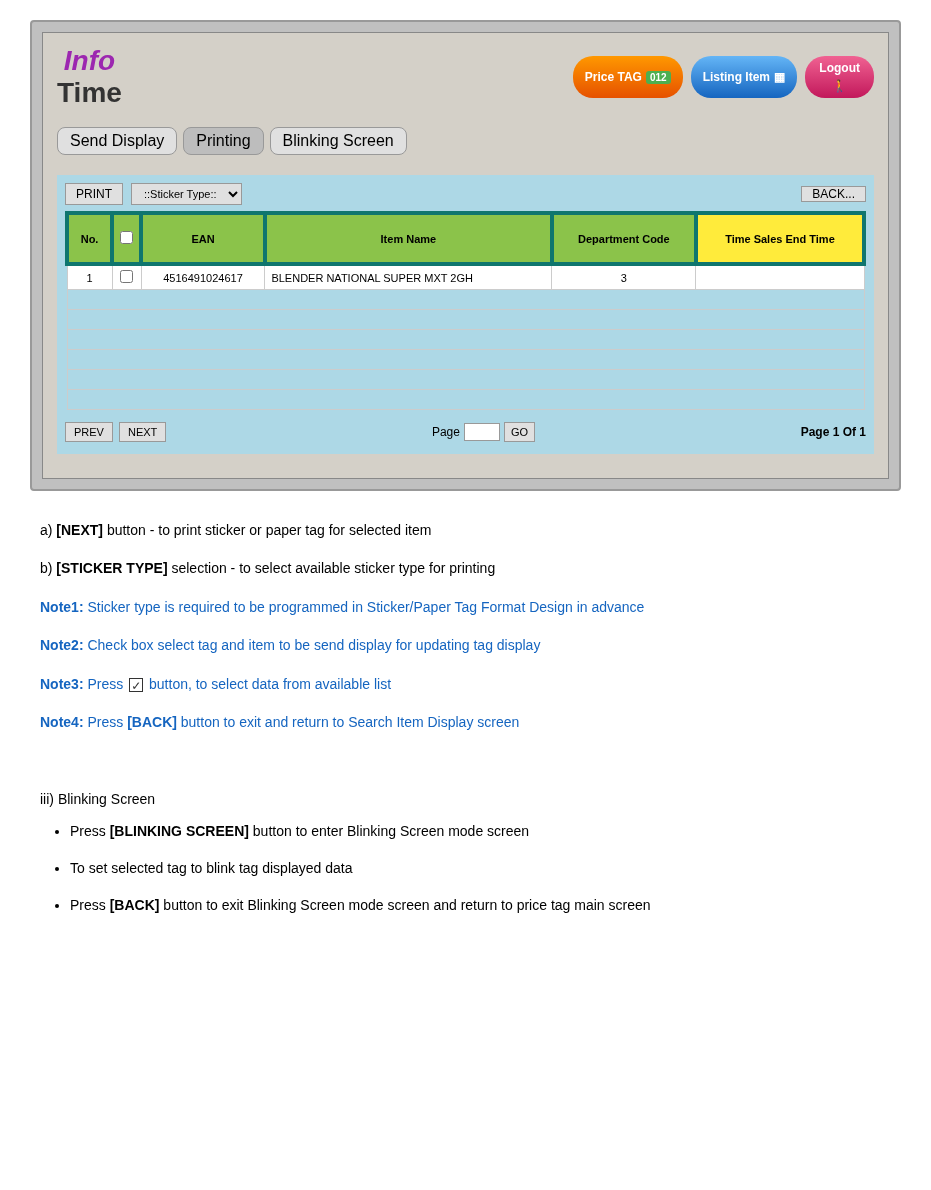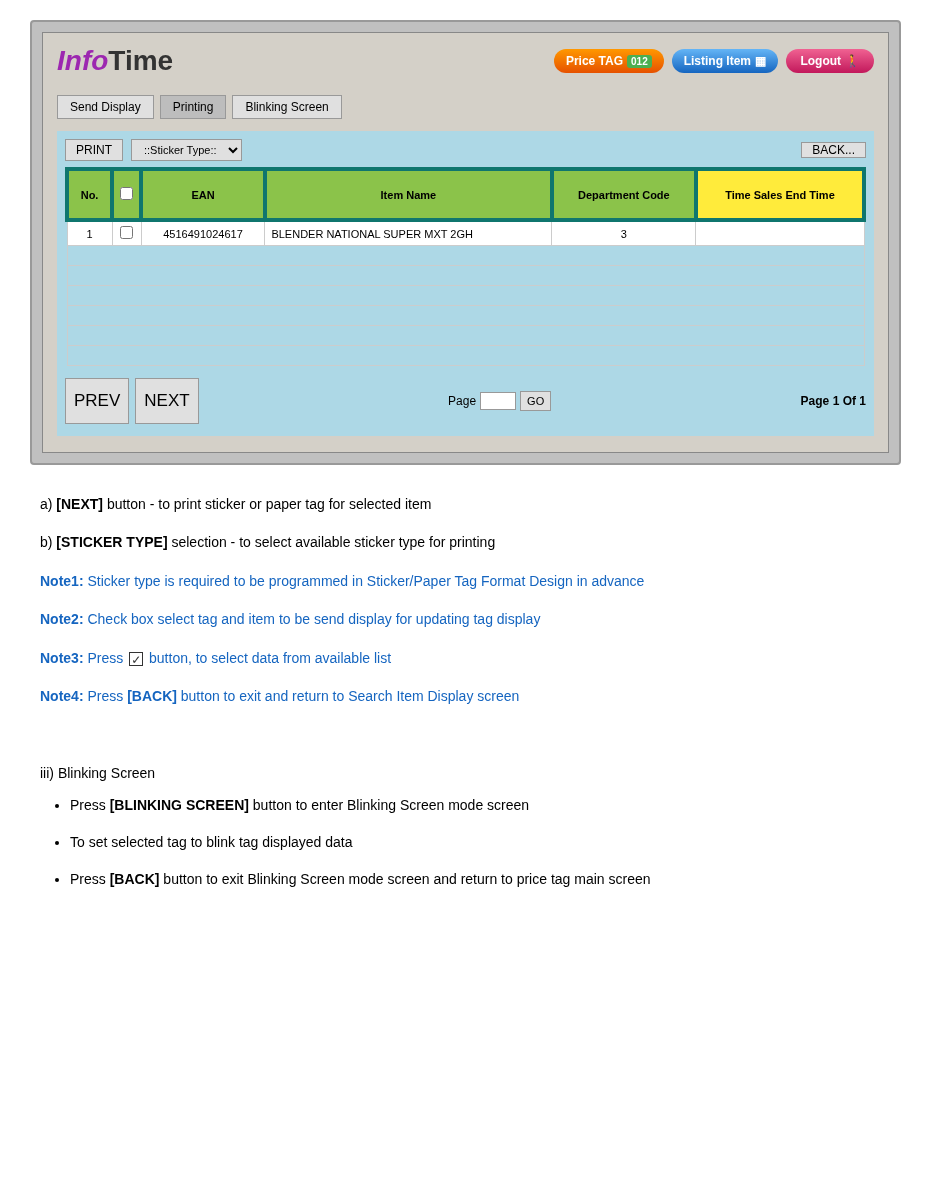--- a/index.html
+++ b/index.html
@@ -33,20 +33,21 @@
       display: flex;
       align-items: center;
       justify-content: space-between;
       margin-bottom: 10px;
       padding: 4px 6px;
     }
 
     .logo-container {
       display: flex;
       align-items: center;
+      flex-direction: column;
     }
 
     .logo-info {
       font-size: 28px;
       font-style: italic;
       font-weight: bold;
       color: #9c27b0;
     }
 
     .logo-cast {
@@ -93,20 +94,21 @@
       color: white;
       border: none;
       padding: 5px 14px;
       border-radius: 20px;
       font-size: 12px;
       font-weight: bold;
       cursor: pointer;
       display: flex;
       align-items: center;
       gap: 4px;
+      flex-direction: column;
     }
 
     .badge {
       background: #4caf50;
       color: white;
       border-radius: 3px;
       padding: 1px 4px;
       font-size: 10px;
       font-weight: bold;
     }
@@ -116,34 +118,34 @@
       display: flex;
       gap: 6px;
       margin-bottom: 8px;
       padding: 4px 6px;
     }
 
     .btn-toolbar {
       background: #e0e0e0;
       border: 1px solid #999;
       padding: 4px 12px;
-      font-size: 12px;
-      cursor: pointer;
-      border-radius: 0;
+      font-size: 16px;
+      cursor: pointer;
+      border-radius: 8px;
     }
 
     .btn-toolbar.active {
       background: #bdbdbd;
     }
 
     
     .content-area {
       background: #add8e6;
       padding: 8px;
-      margin: 8px 6px;
+      margin: 16px 6px;
     }
 
     
     .print-bar {
       display: flex;
       align-items: center;
       justify-content: space-between;
       margin-bottom: 6px;
     }
 
@@ -226,22 +228,22 @@
     }
 
     .pagination-left {
       display: flex;
       gap: 6px;
     }
 
     .btn-nav {
       background: #e0e0e0;
       border: 1px solid #999;
-      padding: 12px 8px;
-      font-size: 17px;
+      padding: 3px 8px;
+      font-size: 11px;
       cursor: pointer;
     }
 
     .page-input-area {
       display: flex;
       align-items: center;
       gap: 4px;
       font-size: 12px;
     }
 

